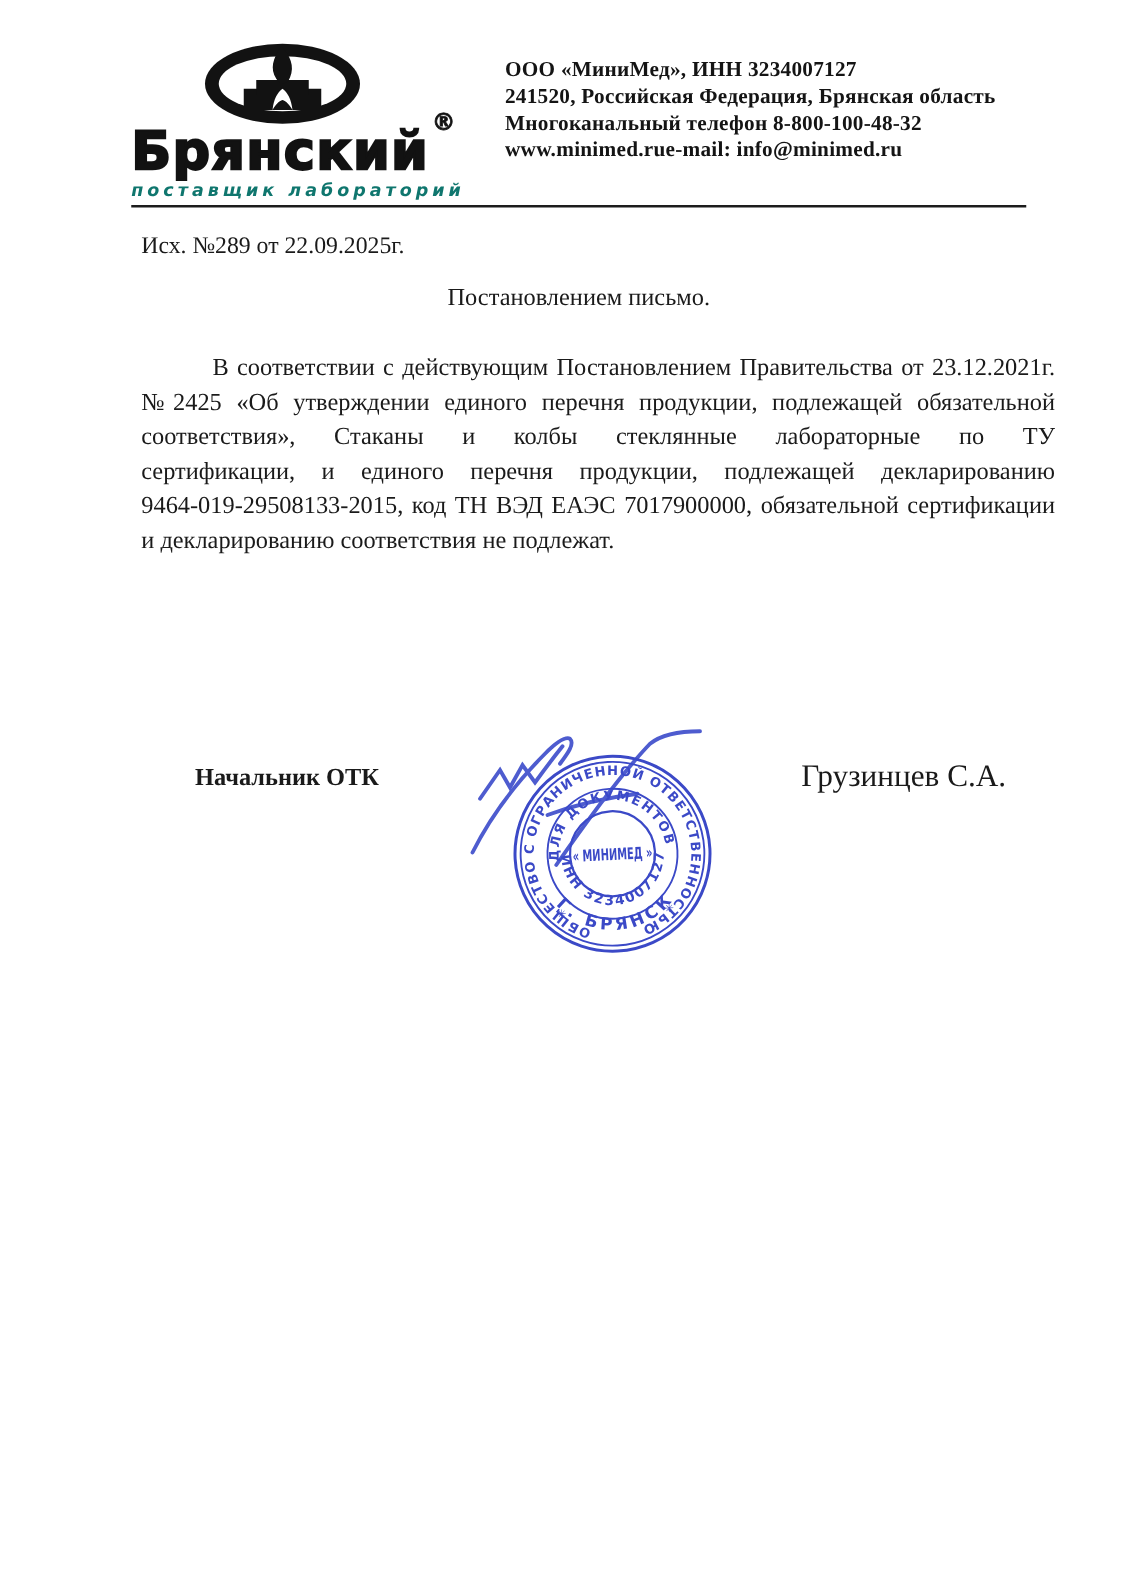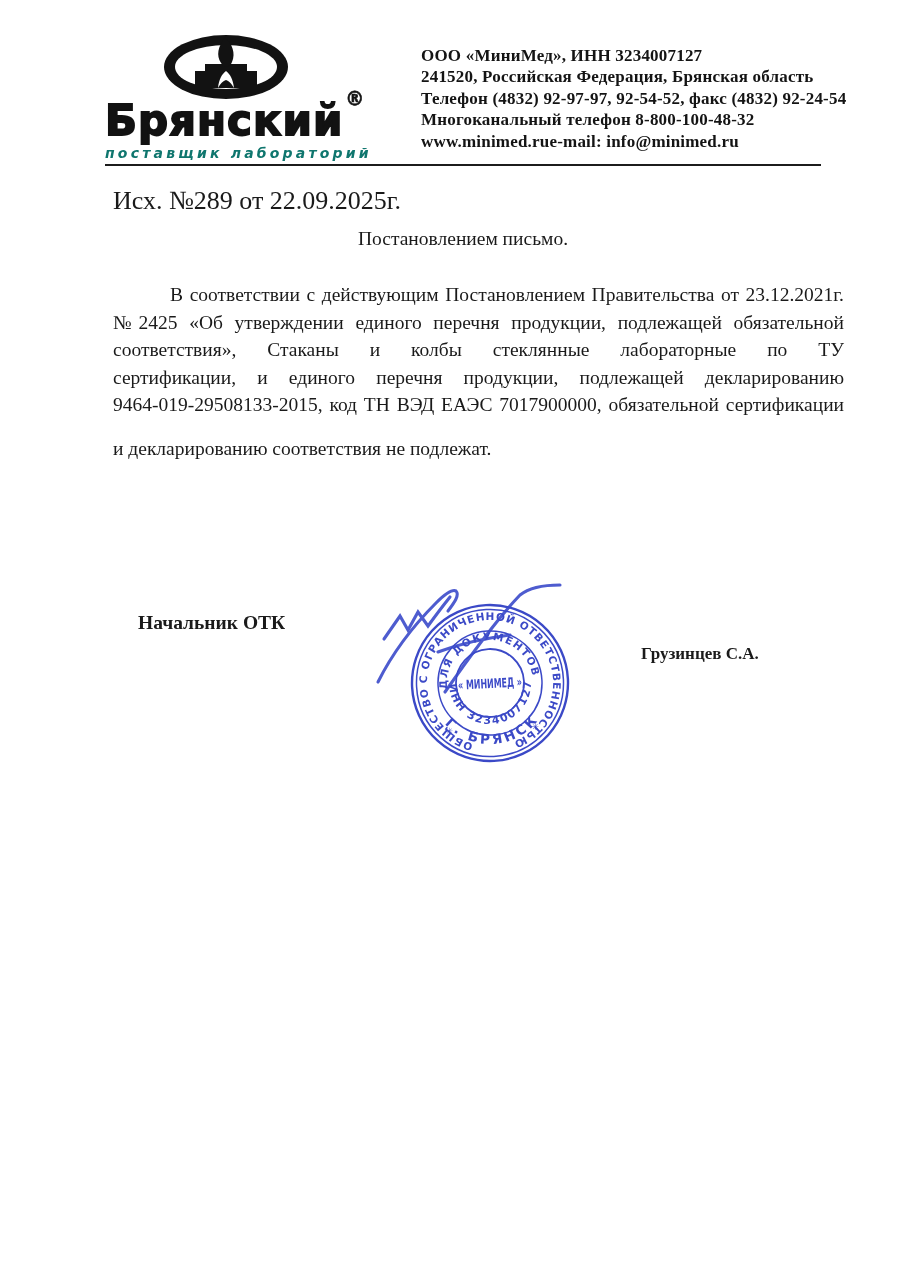--- a/index.html
+++ b/index.html
@@ -10,36 +10,36 @@
   
   .logo{position:absolute;left:105px;top:33px;width:260px;}
   .emblem{display:block;margin-left:56px;width:130px;height:70px;}
   .brand-row{margin-top:-4px;white-space:nowrap;position:relative;
     font-family:"DejaVu Sans", sans-serif;font-weight:bold;font-size:42px;line-height:44px;
     color:#121212;letter-spacing:1px;-webkit-text-stroke:1.8px #121212;}
   .reg{position:absolute;top:-10px;margin-left:2px;font-size:19px;line-height:19px;
     -webkit-text-stroke:0.6px #121212;}
   .tagline{margin-top:2px;font-family:"DejaVu Sans", sans-serif;font-weight:bold;
     font-style:italic;font-size:14px;letter-spacing:3.2px;color:#0f766e;white-space:nowrap;}
-  .company-info{position:absolute;left:421px;top:45px;width:418px;
+  .company-info{position:absolute;left:404px;top:45px;width:418px;
     font-weight:bold;font-size:17px;line-height:21.4px;letter-spacing:0.2px;color:#141414;}
   .info-row{white-space:nowrap;}
   .u{text-decoration:underline;}
   .info-last-row{display:flex;justify-content:flex-start;white-space:nowrap;}
   .divider{position:absolute;left:105px;top:164px;width:716px;height:2px;background:#1c1c1c;}
   
-  .ref{position:absolute;left:113px;top:186px;font-size:26px;}
+  .ref{position:absolute;left:113px;top:186px;font-size:19px;}
   .title{position:absolute;left:105px;top:228px;width:716px;text-align:center;font-size:19.5px;}
   .bodytext{position:absolute;left:113px;top:281px;width:731px;font-size:19.5px;}
   .bline{text-align:justify;text-align-last:justify;line-height:27.6px;white-space:normal;}
   .bline.first{text-indent:57px;}
-  .bline.last{text-align-last:left;margin-top:16px;}
+  .bline.last{text-align-last:left;}
   
-  .sig-title{position:absolute;left:138px;top:612px;font-size:19.5px;font-weight:bold;}
-  .sig-name{position:absolute;left:641px;top:644px;font-size:17px;font-weight:bold;}
+  .sig-title{position:absolute;left:156px;top:612px;font-size:19.5px;font-weight:bold;}
+  .sig-name{position:absolute;left:641px;top:608px;font-size:25px;font-weight:normal;}
   .stamp-wrap{position:absolute;left:340px;top:533px;width:300px;height:300px;
     filter:blur(0.25px);opacity:0.93;}
   .stamp-wrap svg{width:300px;height:300px;}
   .st-ring{fill:none;}
   .st-text{font-family:"DejaVu Sans", sans-serif;font-weight:bold;}
 </style>
 </head>
 <body>
 
 <div class="page">
@@ -54,21 +54,20 @@
         <path d="M64,4 C57,14 55,22 60,30 C63,35 69,35 71,29 C75,20 71,11 64,4 Z" fill="#121212"></path>
         <path d="M57,55 C58,46 61,41 65,38 C69,41 72,46 73,55 C70,50 68,48 65,47 C62,48 60,50 57,55 Z" fill="#ffffff"></path>
       </svg>
       <div class="brand-row"><span>Брянский</span><span class="reg">®</span></div>
       <div class="tagline">поставщик лабораторий</div>
     </div>
 
     <div class="company-info">
       <div class="info-row">ООО «МиниМед», ИНН 3234007127</div>
       <div class="info-row">241520, Российская Федерация, Брянская область</div>
-      <div class="info-row">Телефон (4832) 92-97-97, 92-54-52, факс (4832) 92-24-54</div>
       <div class="info-row">Многоканальный телефон 8-800-100-48-32</div>
       <div class="info-last-row">
         <span>www.minimed.ru</span>
         <span>e-mail: info@minimed.ru</span>
       </div>
     </div>
   </header>
 
   <div class="divider"></div>
 

